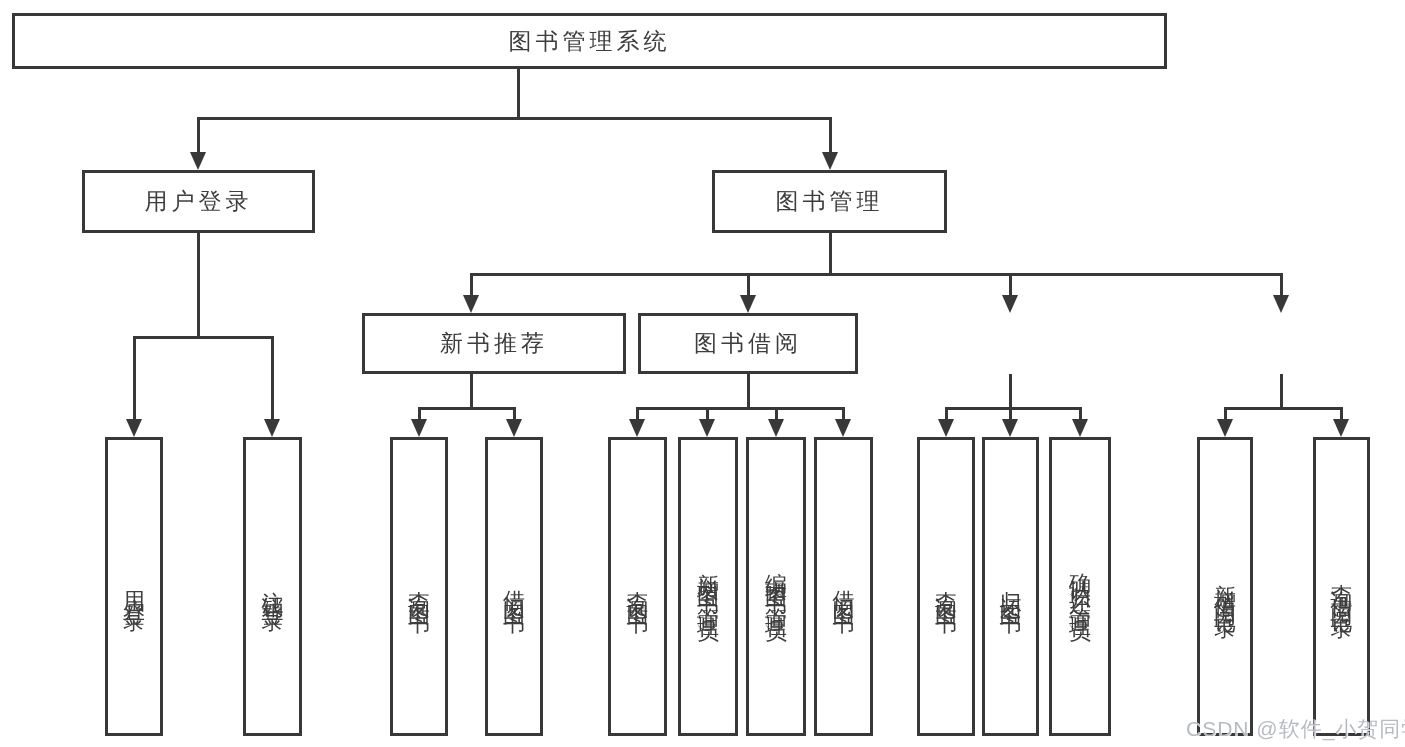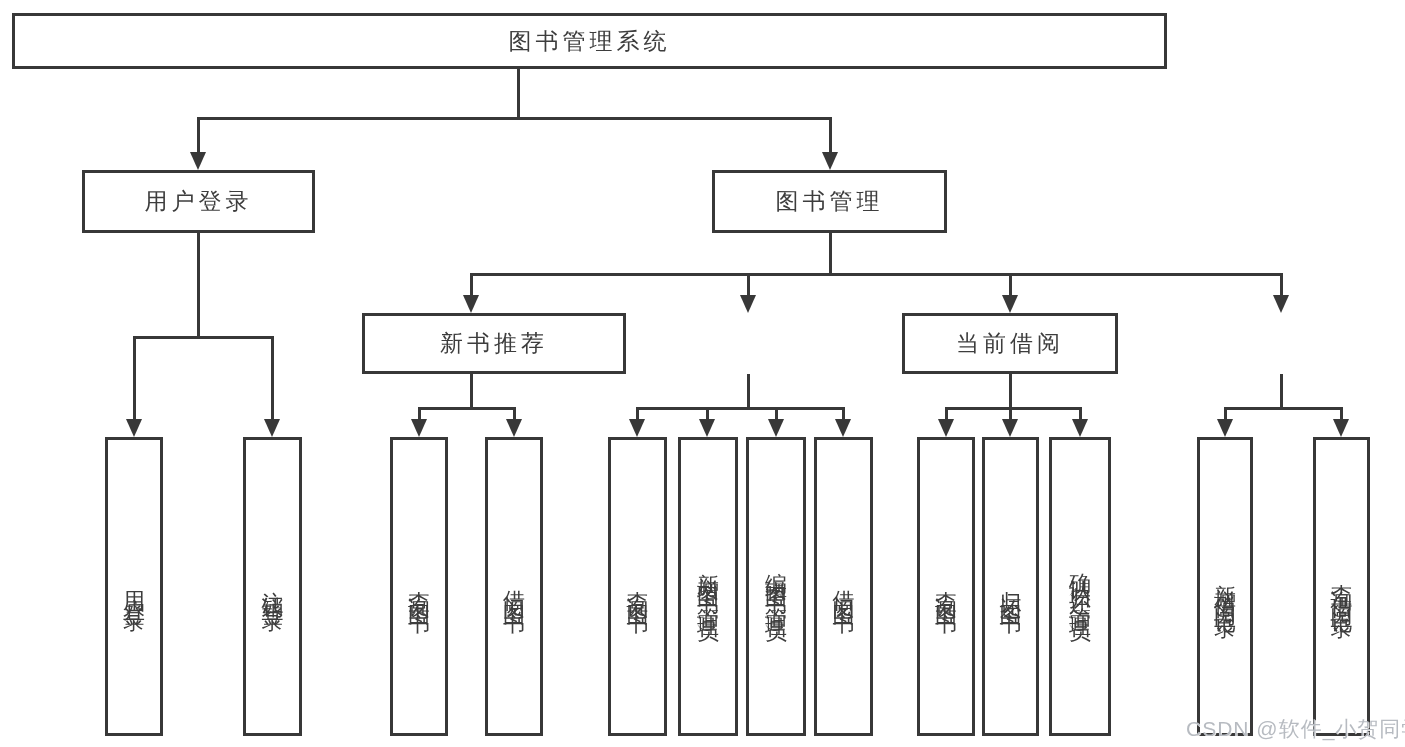--- a/index.html
+++ b/index.html
@@ -92,22 +92,22 @@
   <div class="vline" style="left:747px;  top:273px; height:26px;"></div>
   <div class="arrow" style="left:740px;  top:295px;"></div>
   <div class="vline" style="left:1009px; top:273px; height:26px;"></div>
   <div class="arrow" style="left:1002px; top:295px;"></div>
   <div class="vline" style="left:1280px; top:273px; height:26px;"></div>
   <div class="arrow" style="left:1273px; top:295px;"></div>
 
   <div class="box h" style="left:362px; top:313px; width:264px; height:61px;">
     <span>新书推荐</span>
   </div>
-  <div class="box h" style="left:902px; top:313px; width:216px; height:61px;">
-    <span>当前借阅</span>
+  <div class="box h" style="left:638px; top:313px; width:220px; height:61px;">
+    <span>图书借阅</span>
   </div>
 
   <div class="vline" style="left:470px; top:374px; height:36px;"></div>
   <div class="hline" style="left:418px; top:407px; width:98px;"></div>
   <div class="vline" style="left:418px; top:407px; height:16px;"></div>
   <div class="arrow" style="left:411px; top:419px;"></div>
   <div class="vline" style="left:513px; top:407px; height:16px;"></div>
   <div class="arrow" style="left:506px; top:419px;"></div>
 
   <div class="vline" style="left:747px; top:374px; height:36px;"></div>

